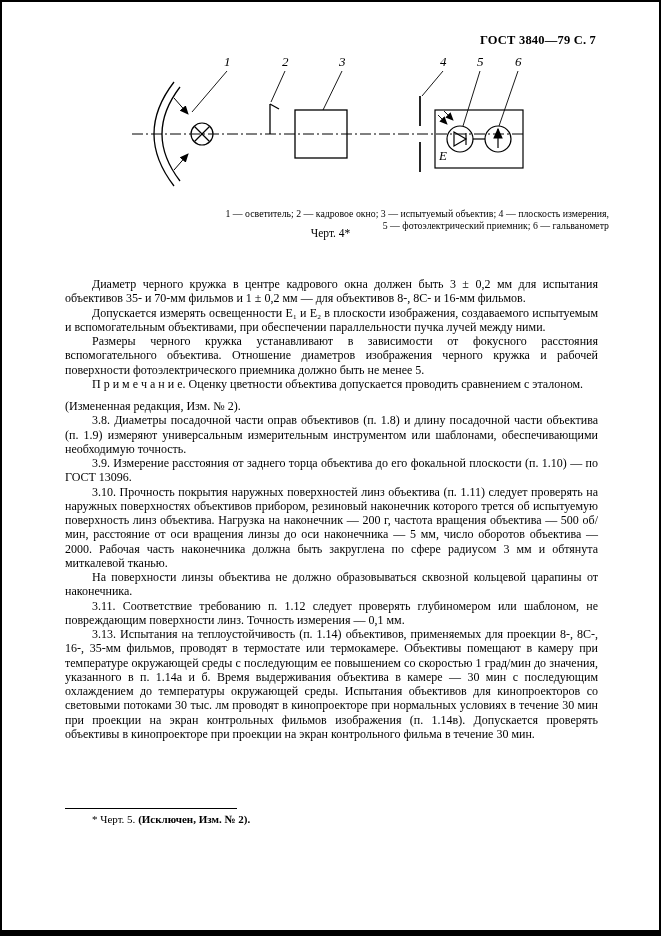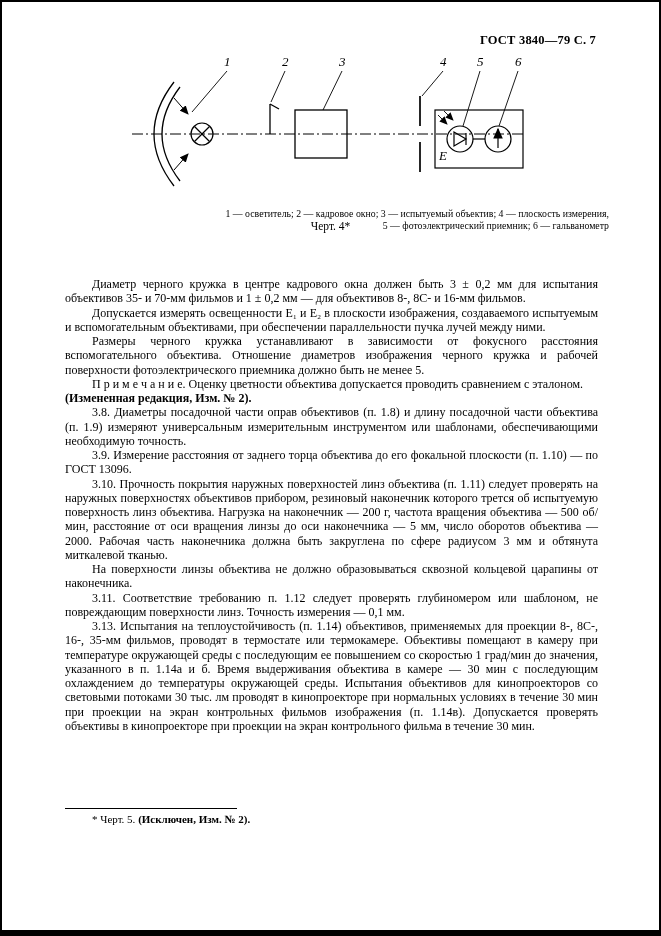--- a/index.html
+++ b/index.html
@@ -14,30 +14,30 @@
     font-weight:bold; font-size:12.5px; letter-spacing:0.2px;
   }
   .diagram { position:absolute; left:128px; top:50px; width:400px; height:154px; }
   .diagram svg { display:block; }
   .diagram text { font-family:"Liberation Serif","DejaVu Serif",serif; font-style:italic; font-size:13px; }
   .caption {
     position:absolute; top:206px; left:50px; right:50px;
     text-align:right; font-size:9.8px; line-height:11.5px;
   }
   .figlabel {
-    position:absolute; top:218px; left:0; right:0;
+    position:absolute; top:225px; left:0; right:0;
     text-align:center; font-size:11.5px;
   }
   .bodytext {
     position:absolute; left:63px; top:275px; width:533px;
     font-size:12px; line-height:14.25px; text-align:justify;
   }
   .bodytext p { text-indent:27px; }
   .bodytext p.noindent { text-indent:0; }
-  .bodytext p.bold { font-weight:bold; }
+  .bodytext p.bold { font-weight:normal;margin-top:8px; }
   .footnote { position:absolute; left:63px; top:806px; width:533px; font-size:11px; line-height:13px; }
   .footnote-rule { width:172px; border-top:1px solid #000; margin-bottom:4px; }
   .footnote p { text-indent:27px; }
   .footnote b { font-weight:bold; }
 </style>
 </head>
 <body>
 
 <div class="page">
 

